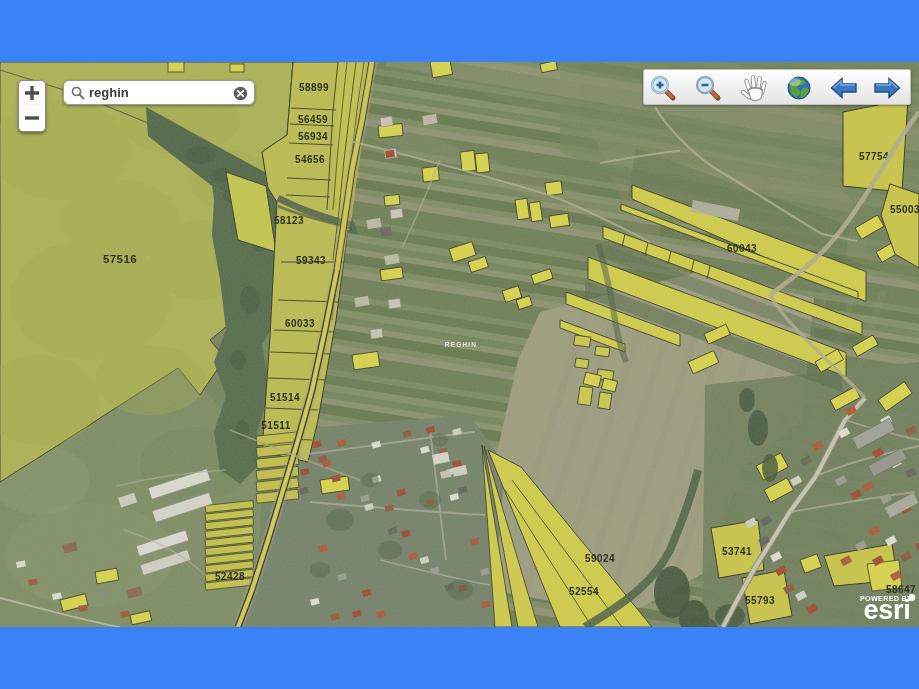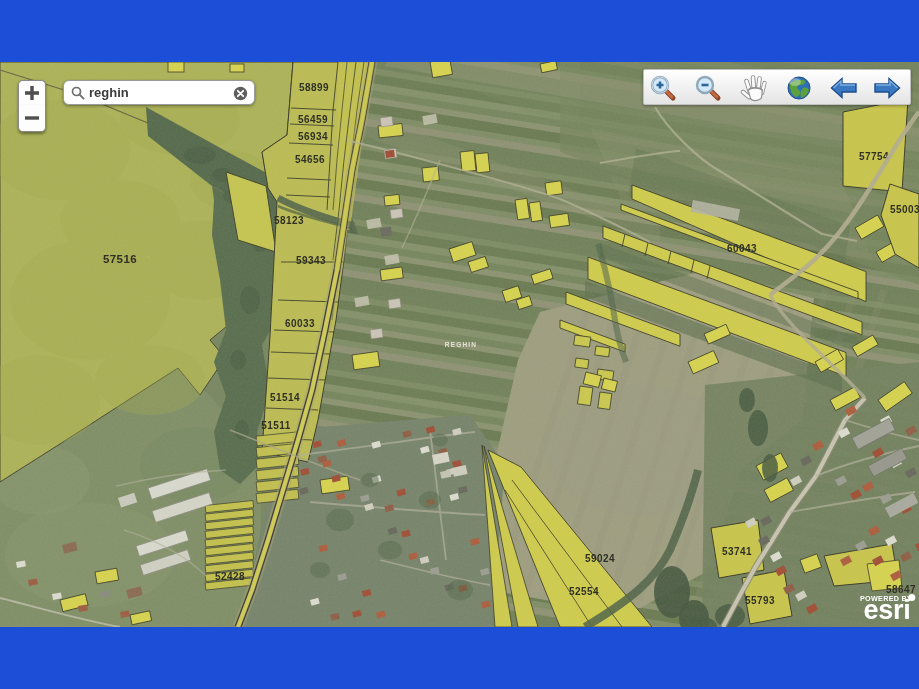--- a/index.html
+++ b/index.html
@@ -1,16 +1,16 @@
 <!DOCTYPE html>
 <html><head>
 <meta charset="utf-8">
 <style>
   html,body { margin:0; padding:0; background:#ffffff; }
-  #app { position:relative; width:919px; height:689px; background:#1d4ed8; overflow:hidden;
+  #app { position:relative; width:919px; height:689px; background:#3b82f6; overflow:hidden;
          font-family:"Liberation Sans", sans-serif; }
   #mapwrap { position:absolute; left:0; top:0; }
   .btn { position:absolute; left:18px; width:28px; height:26px; background:#fdfdfd;
          border:1px solid #8a8a8a; box-sizing:border-box; text-align:center;
          color:#4a4a4a; font-weight:bold; font-size:21px; line-height:23px; }
   #searchbox { position:absolute; left:63px; top:80px; width:192px; height:25px;
                background:#ffffff; border:1px solid #9a9a9a; border-radius:6px;
                box-shadow:0 1px 3px rgba(0,0,0,0.4); box-sizing:border-box; }
   #searchtext { position:absolute; left:25px; top:4px; font-size:13px; font-weight:700; color:#3c3c3c; }
   #toolbar { position:absolute; left:643px; top:69px; width:268px; height:36px;

